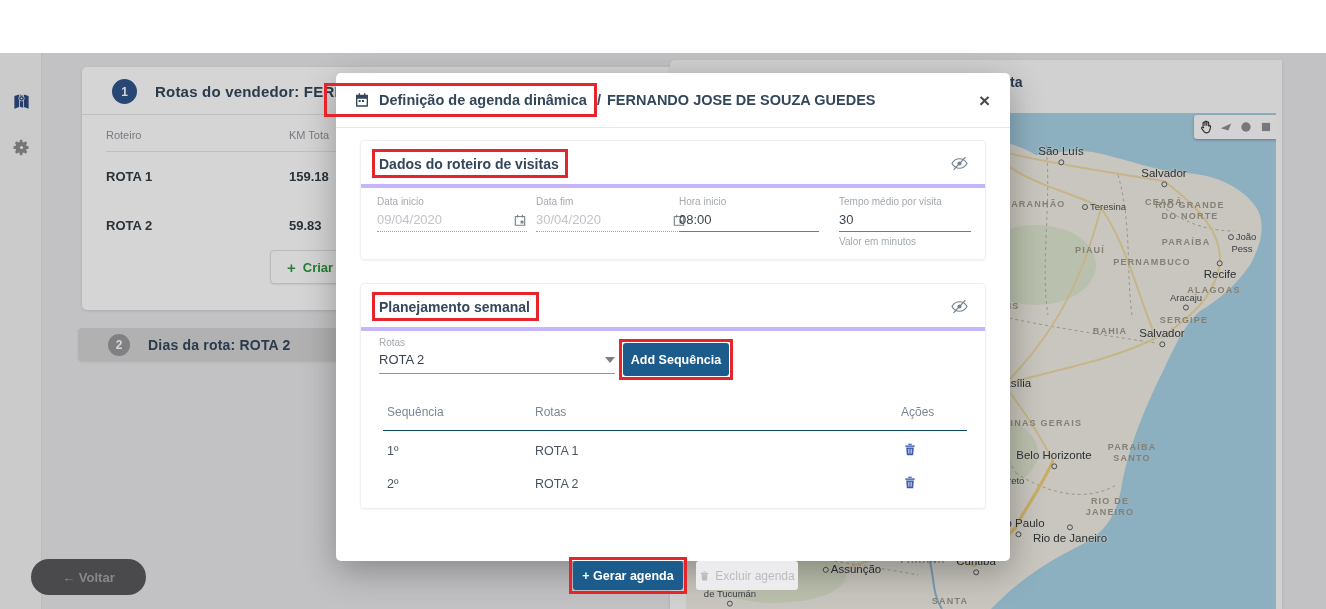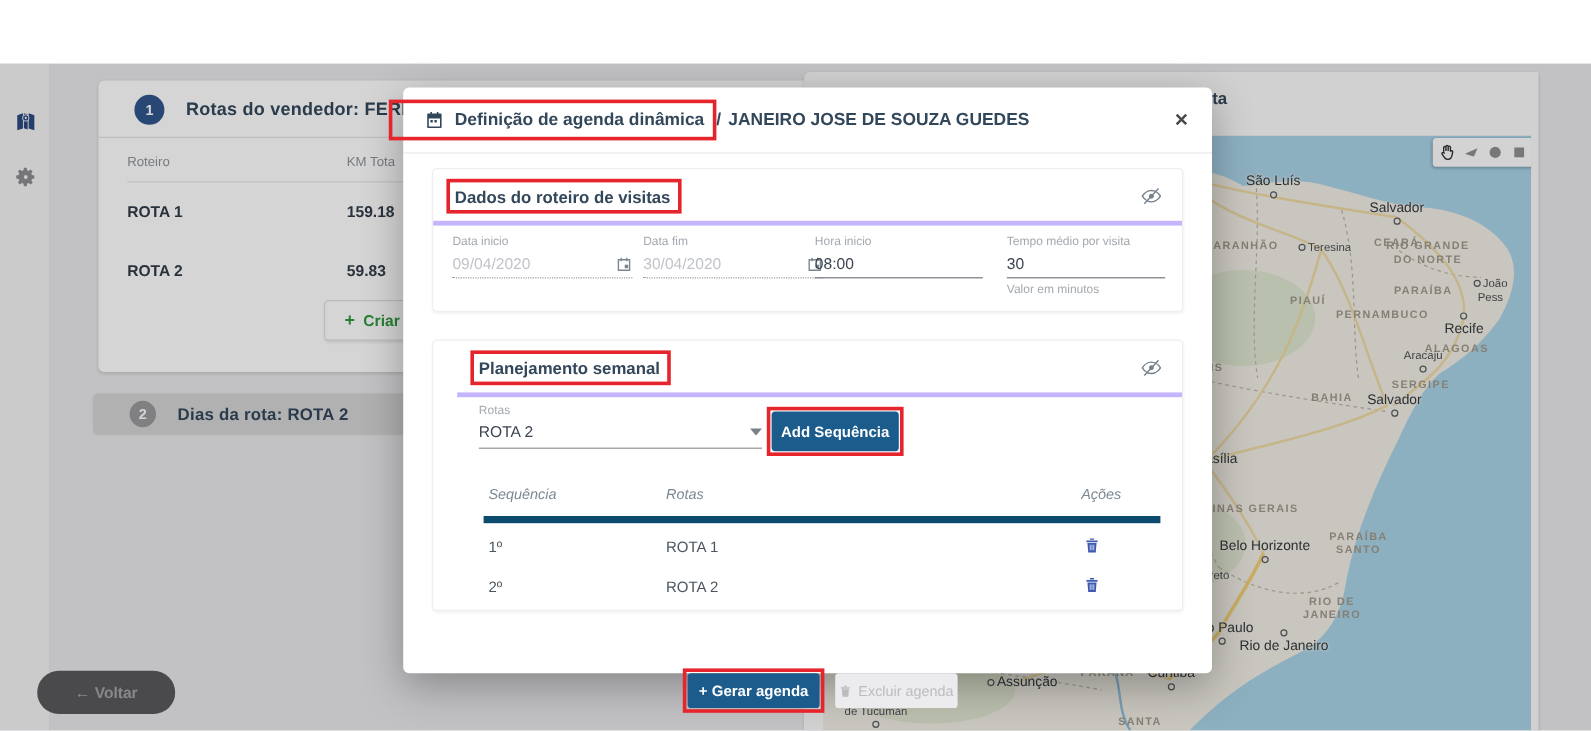--- a/index.html
+++ b/index.html
@@ -52,21 +52,21 @@
   .backdrop { position:absolute; left:0; top:53px; width:1326px; height:556px; background:rgba(0,0,0,.165); z-index:40; }
   .modal { position:absolute; left:336px; top:73px; width:674px; height:488px; background:#fff; border-radius:5px; box-shadow:0 10px 35px rgba(0,0,0,.3); z-index:50; }
   .m-header { position:absolute; left:0; top:0; width:100%; height:55px; display:flex; align-items:center; padding:0 20px 0 18px; border-bottom:1px solid #e8e8ea; }
   .m-title-wrap { display:flex; align-items:center; gap:9px; }
   .m-title, .m-sep, .m-subject { font-weight:bold; font-size:14.5px; color:#33475b; }
   .m-sep { margin:0 6px 0 10px; }
   .m-close { margin-left:auto; font-size:19px; color:#4a4a4a; cursor:pointer; line-height:1; font-weight:bold; }
 
   .sect { position:absolute; left:24px; width:626px; border:1px solid #efeff1; border-radius:4px; box-shadow:0 1px 2px rgba(0,0,0,.05); }
   .sect-1 { top:67px; height:120px; }
-  .sect-2 { top:210px; height:226px;padding-left:20px; }
+  .sect-2 { top:210px; height:226px; }
   .sect-head { display:flex; align-items:center; justify-content:space-between; padding:13px 16px 11px 18px; border-bottom:4px solid #c4b5fd; }
   .sect-title { font-weight:bold; font-size:14px; color:#33475b; }
   .eye-ic { width:19px; height:19px; cursor:pointer; }
 
   .fields { position:relative; height:72px; }
   .fld { position:absolute; top:8px; }
   .fld .lab { font-size:10px; color:#a3a9af; margin-bottom:5px; }
   .fld .valrow { display:flex; align-items:center; justify-content:space-between; font-size:13px; padding-bottom:4px; }
   .fld.date .valrow { color:#c0c4c9; border-bottom:1px dotted #9aa0a6; }
   .fld.plain .valrow { color:#3b4450; border-bottom:1px solid #73797f; }
@@ -75,21 +75,21 @@
 
   .ctrl-row { position:relative; height:60px; }
   .rotas-select { position:absolute; left:18px; top:6px; width:236px; cursor:pointer; }
   .rotas-select .lab { font-size:10px; color:#a3a9af; margin-bottom:4px; }
   .rotas-select .valrow { display:flex; align-items:center; justify-content:space-between; font-size:13px; color:#3b4450; border-bottom:1px solid #8f959b; padding-bottom:6px; }
   .caret { width:0; height:0; border-left:5px solid transparent; border-right:5px solid transparent; border-top:6px solid #7b8187; }
   .btn-blue { background:#1b5c8d; color:#fff; font-weight:bold; font-size:12.5px; border:none; border-radius:3px; cursor:pointer; font-family:inherit; }
   .add-seq { position:absolute; left:262px; top:12px; width:106px; height:33px; }
 
   .seq-table { padding:0 18px 0 22px; }
-  .seq-hrow { display:flex; font-size:12px; color:#7d8894; padding:14px 0 11px 0; border-bottom:6px solid #0c4a6e;font-style:italic; }
+  .seq-hrow { display:flex; font-size:12px; color:#7d8894; padding:14px 0 11px 0; border-bottom:1px solid #0c4a6e; }
   .seq-drow { display:flex; align-items:center; font-size:12.5px; color:#4a5560; padding:9px 0 2px 0; }
   .c-seq { width:152px; padding-left:4px; }
   .c-rot { flex:1; }
   .c-ac  { width:66px; }
   .trash-btn { background:none; border:none; cursor:pointer; padding:2px; }
   .trash-btn svg { width:14px; height:15px; }
 
   .m-footer { position:absolute; left:0; top:449px; width:100%; height:30px;margin-top:39px; }
   .gerar-btn { position:absolute; left:237px; top:0; width:110px; height:29px; }
   .excluir-btn { position:absolute; left:360px; top:0; width:102px; height:29px; background:#ececee; color:#bcbcbe; border:none; border-radius:3px; font-size:12px; font-family:inherit; display:flex; align-items:center; justify-content:center; gap:5px; cursor:default; }
@@ -292,21 +292,21 @@
   <div class="modal">
 
     <div class="m-header">
       <span class="m-title-wrap redbox rb-title">
         <svg class="cal-ic" style="width:16px;height:16px;" viewBox="0 0 24 24">
             <path fill="#33475b" d="M7 2h2v3H7zM15 2h2v3h-2zM4 4h16a1 1 0 0 1 1 1v16a1 1 0 0 1-1 1H4a1 1 0 0 1-1-1V5a1 1 0 0 1 1-1zm1 6v10h14V10H5zm2 2h3v3H7v-3zm5 0h3v3h-3v-3z"></path>
           </svg>
         <span class="m-title">Definição de agenda dinâmica</span>
       </span>
       <span class="m-sep">/</span>
-      <span class="m-subject">JANEIRO JOSE DE SOUZA GUEDES</span>
+      <span class="m-subject">FERNANDO JOSE DE SOUZA GUEDES</span>
       <span class="m-close">×</span>
     </div>
 
     <div class="sect sect-1">
       <div class="sect-head">
         <span class="redbox rb-sect sect-title">Dados do roteiro de visitas</span>
         <svg class="eye-ic" viewBox="0 0 24 24">
             <path d="M2.5 12s3.5-6 9.5-6 9.5 6 9.5 6-3.5 6-9.5 6-9.5-6-9.5-6z" fill="none" stroke="#76818c" stroke-width="1.5"></path>
             <circle cx="12" cy="12" r="2.6" fill="#76818c"></circle>
             <line x1="4.5" y1="20" x2="19.5" y2="4" stroke="#76818c" stroke-width="1.5"></line>

